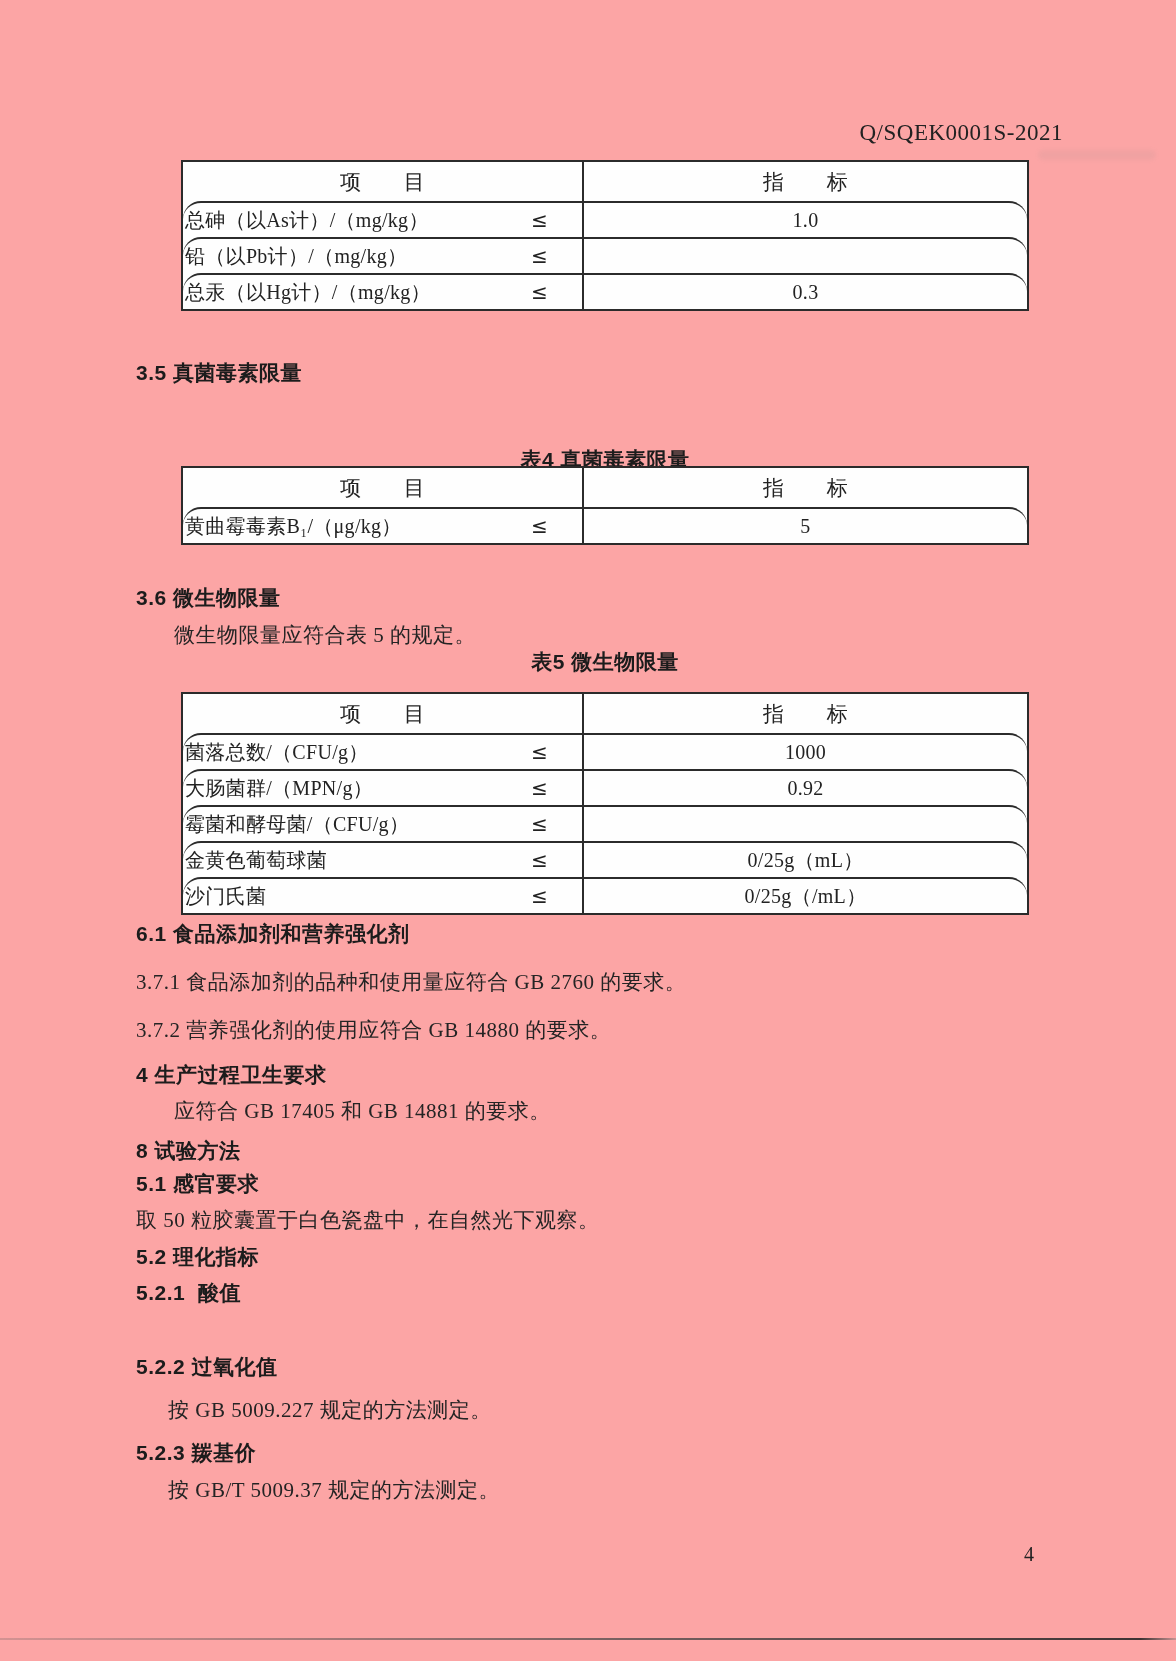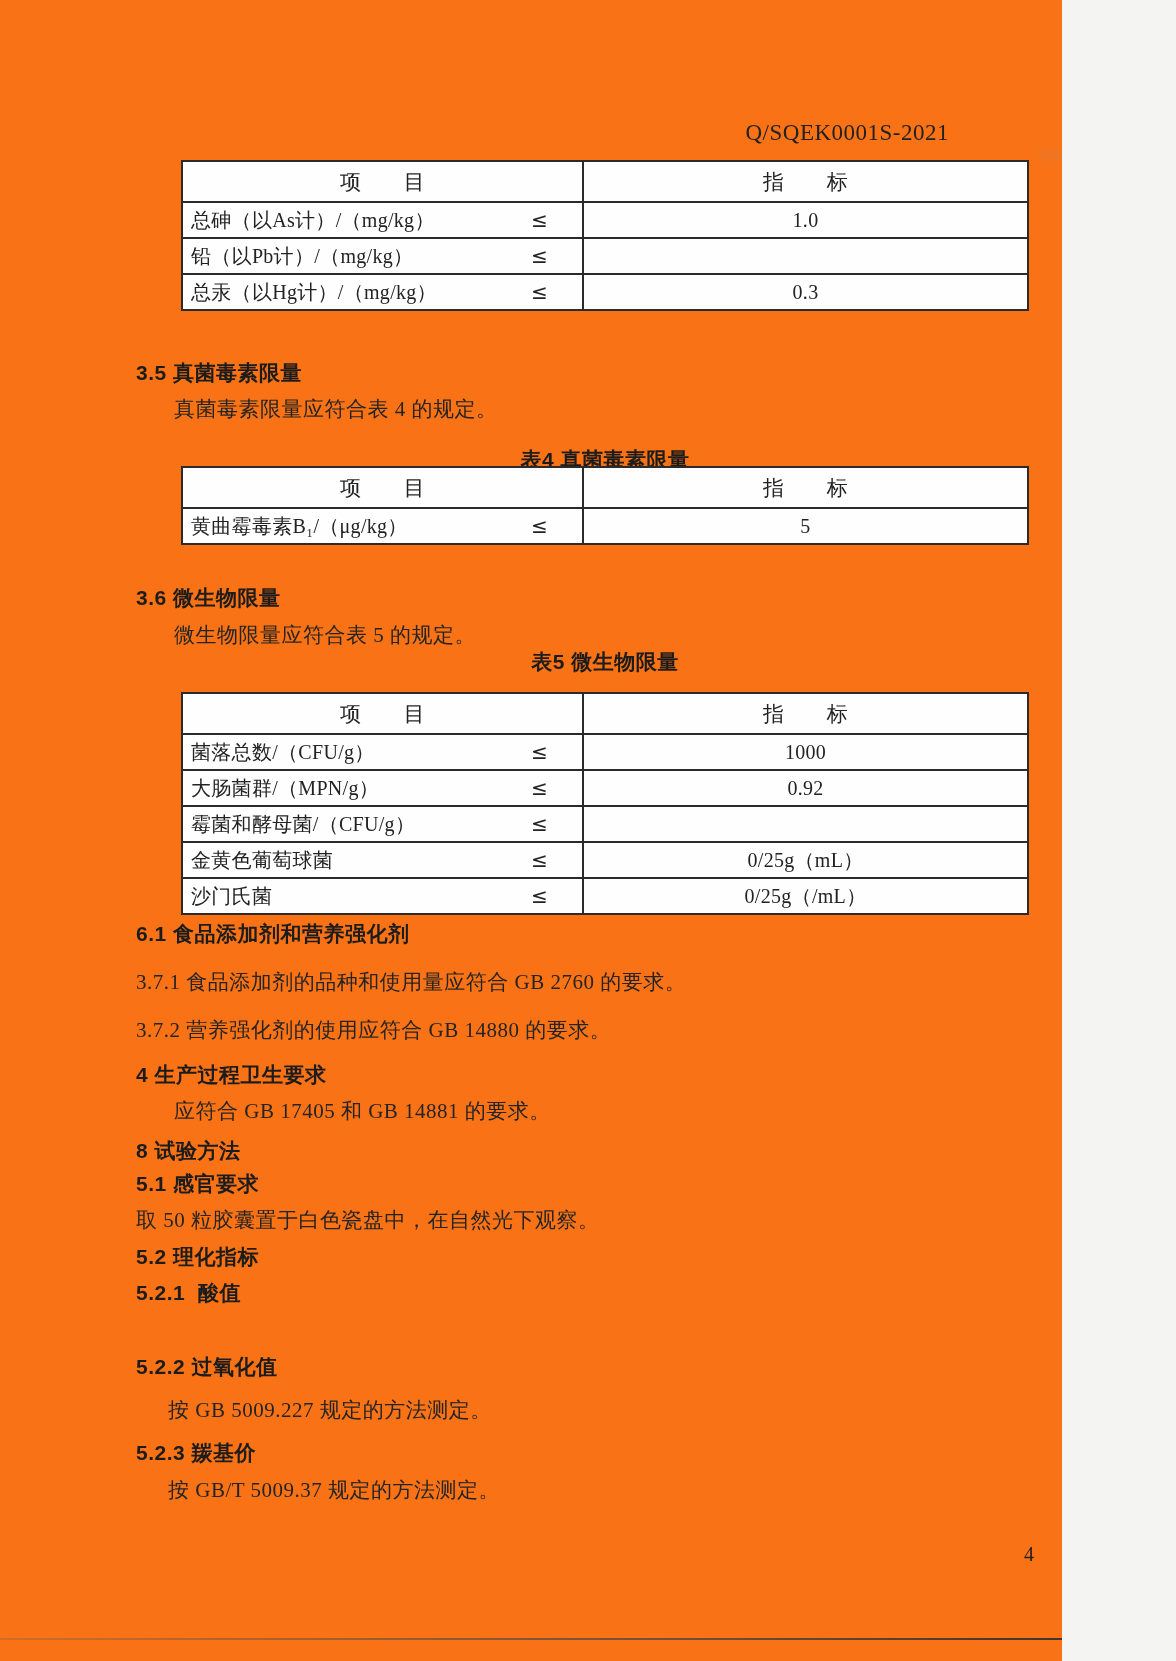--- a/index.html
+++ b/index.html
@@ -4,22 +4,22 @@
 <style>
   html,body{margin:0;padding:0;}
   body{
     width:1176px;height:1661px;
     background:#f4f4f2;
     font-family:"Liberation Serif","DejaVu Serif",serif;
     color:#1f1f1f;
     -webkit-font-smoothing:antialiased;
   }
   .page{
-    position:relative;width:1062px;height:1661px;
-    background:#f97316;overflow:hidden;
+    position:relative;width:1176px;height:1661px;
+    background:#fca5a5;overflow:hidden;
   }
   .abs{position:absolute;}
   .doc-code{
     font-size:23px;letter-spacing:.5px;color:#222;
     font-family:"Liberation Serif","DejaVu Serif",serif;
   }
   .heading{
     font-family:"Liberation Sans","DejaVu Sans",sans-serif;
     font-weight:700;font-size:21px;color:#1c1c1c;letter-spacing:.5px;
     white-space:pre;
@@ -35,32 +35,33 @@
   .tbl{
     width:848px;
     border:2.5px solid #2b2b2b;
     background:#fefefe;
     box-sizing:border-box;
   }
   .tr{
     display:grid;
     grid-template-columns:401px 1fr;
     border-top:2px solid #2b2b2b;
+    border-radius:18px;
   }
   .tr:first-child{border-top:none;}
   .th,.td{
     display:flex;align-items:center;
     font-size:20px;color:#222;
     box-sizing:border-box;
     letter-spacing:.3px;
   }
   .col-item{border-right:2px solid #2b2b2b;}
   .th{justify-content:center;height:39px;font-size:21px;}
   .td{height:34px;}
-  .td.col-item{justify-content:space-between;padding-left:8px;}
+  .td.col-item{justify-content:space-between;padding-left:2px;}
   .td.col-value{justify-content:center;}
   .item-label{white-space:pre;}
   .le{
     margin-right:34px;font-size:20px;color:#222;
     font-family:"DejaVu Sans","Liberation Sans",sans-serif;
   }
   .page-num{font-size:20px;color:#222;}
   .scan-smudge{
     width:118px;height:10px;border-radius:5px;
     background:#8a8a8a;opacity:.10;filter:blur(2px);
@@ -100,21 +101,20 @@
     <div class="tr">
       <div class="td col-item">
         <span class="item-label">总汞（以Hg计）/（mg/kg）</span>
         <span class="le">≤</span>
       </div>
       <div class="td col-value">0.3</div>
     </div>
   </div>
 
   <div class="abs heading" style="top:359px;left:136px;">3.5 真菌毒素限量</div>
-  <div class="abs para" style="top:395px;left:174px;">真菌毒素限量应符合表 4 的规定。</div>
 
   <div class="abs caption" style="top:430px;left:181px;margin-top:16px;">表4 真菌毒素限量</div>
   <div class="abs tbl" style="top:466px;left:181px;">
     <div class="tr">
       <div class="th col-item">项　　目</div>
       <div class="th col-value">指　　标</div>
     </div>
     <div class="tr">
       <div class="td col-item">
         <span class="item-label">黄曲霉毒素B₁/（μg/kg）</span>

